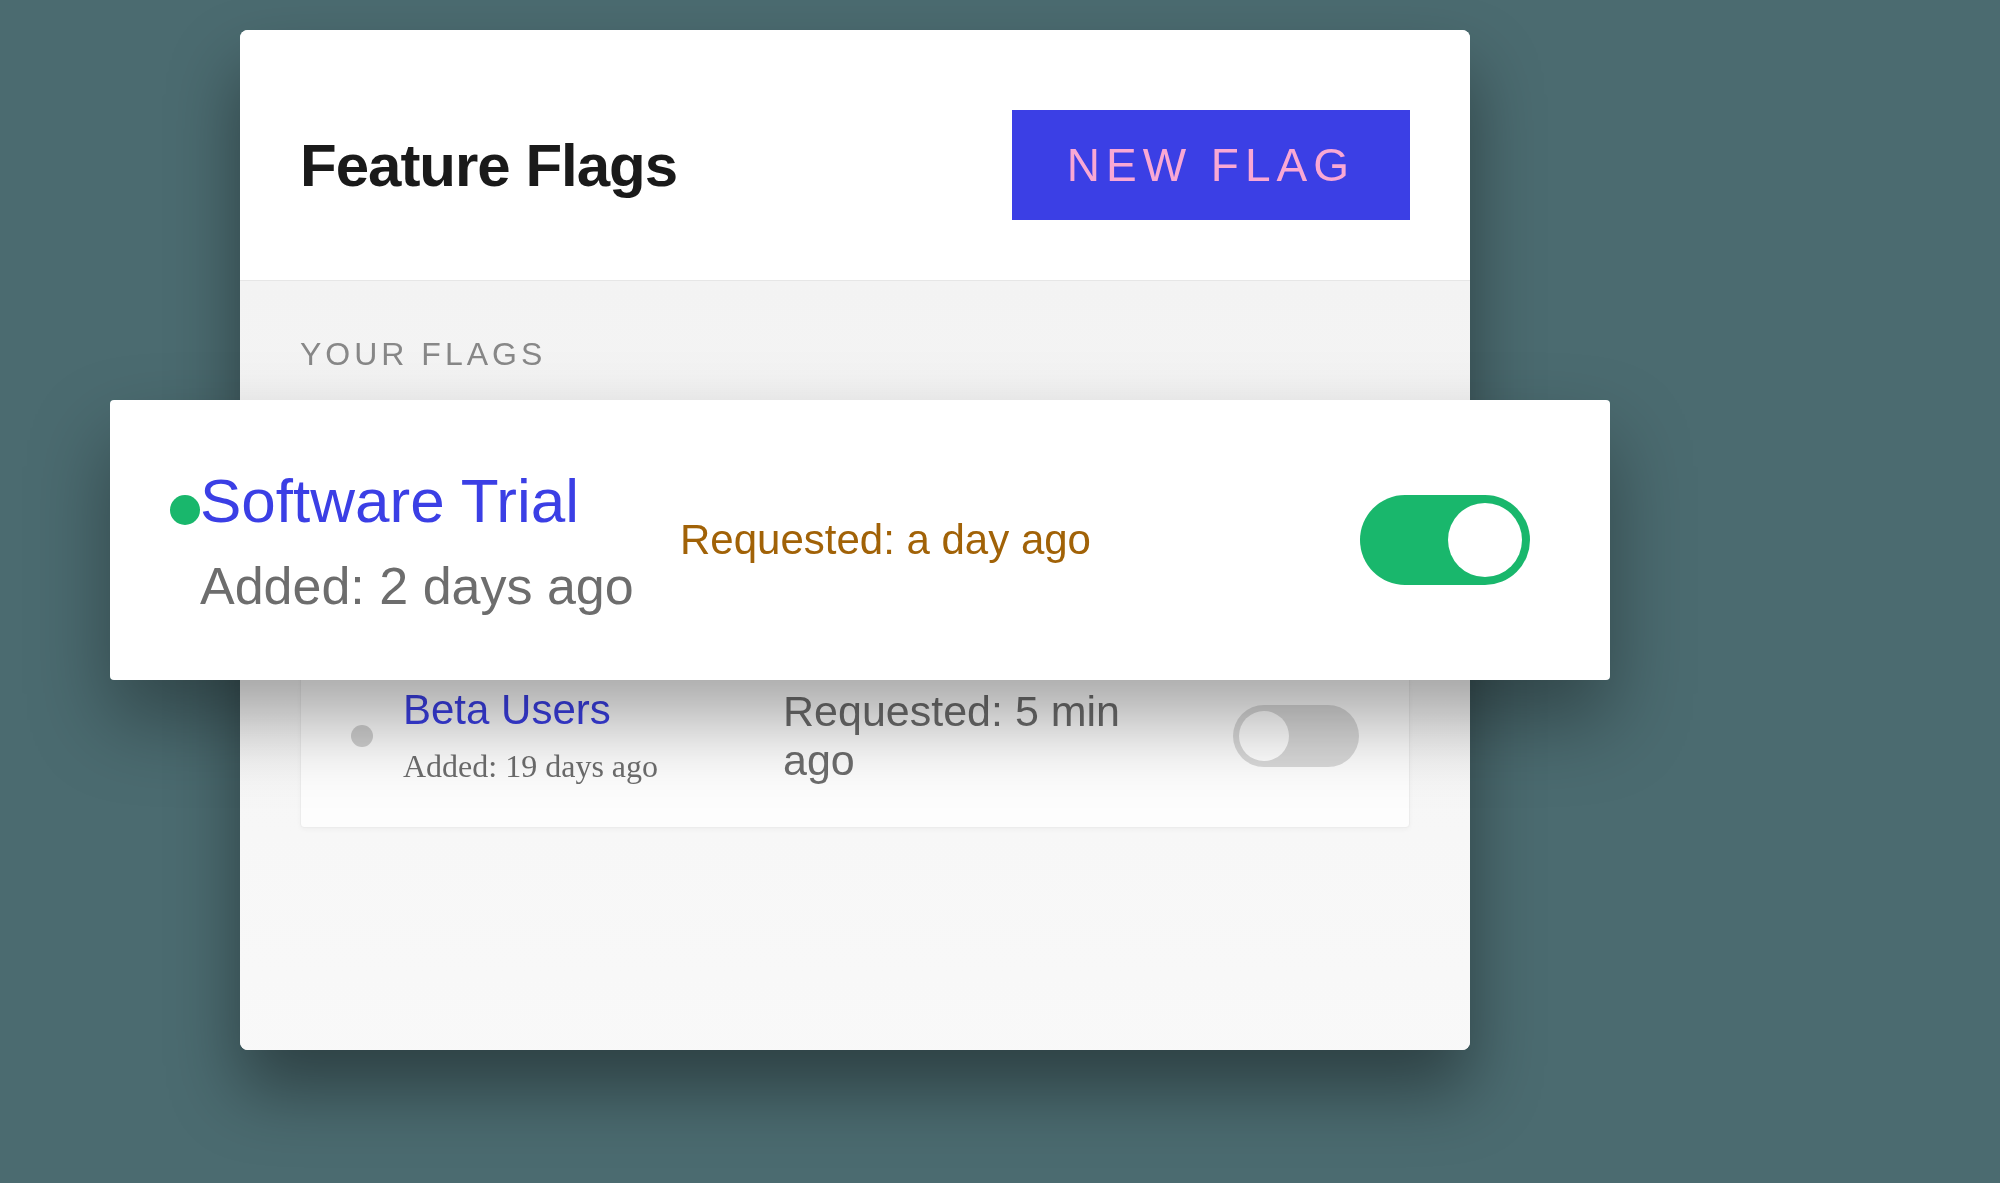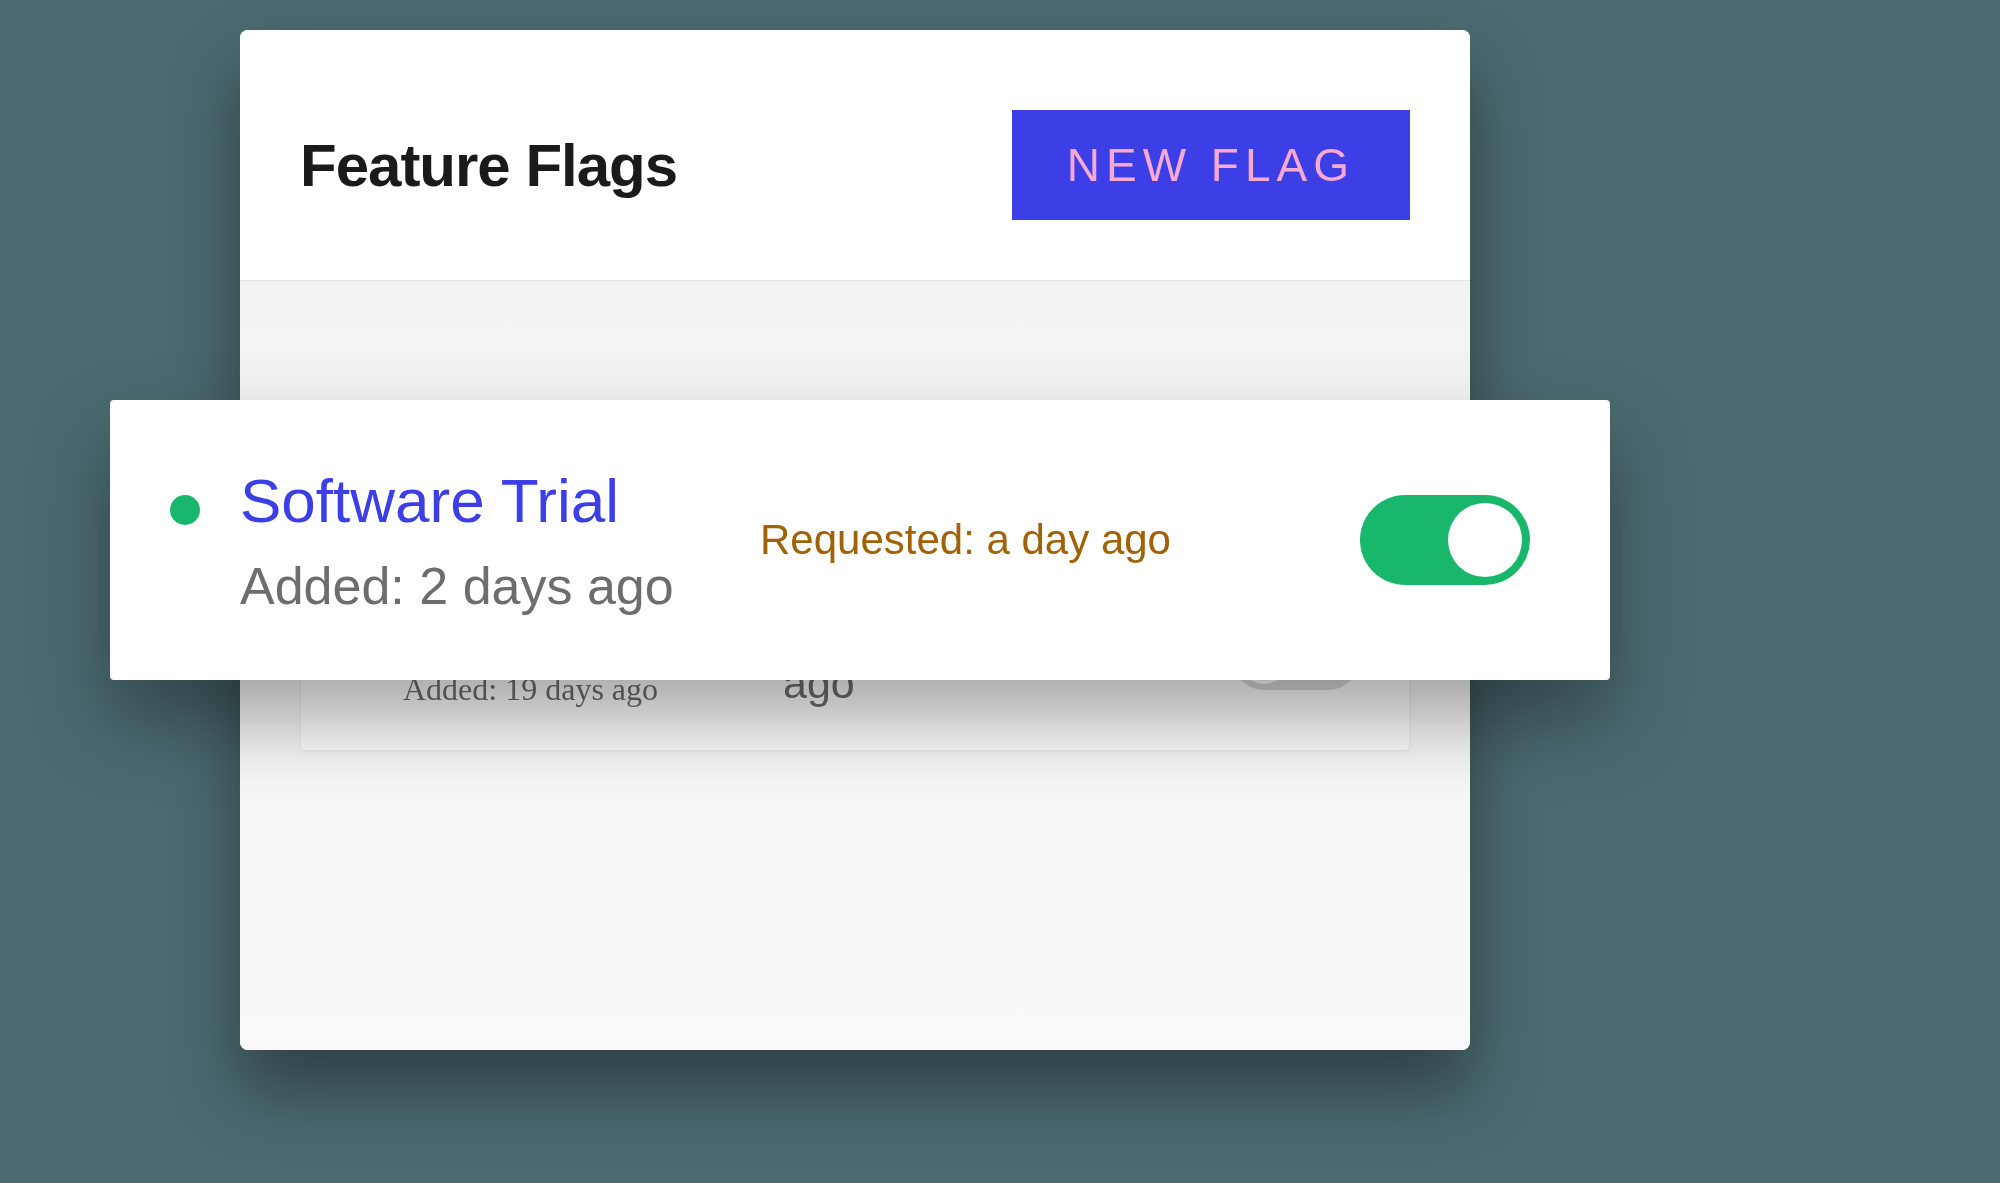--- a/index.html
+++ b/index.html
@@ -125,21 +125,20 @@
     left: 110px;
     top: 400px;
     width: 1500px;
     height: 280px;
     background: #fff;
     border-radius: 4px;
     box-shadow: 0 40px 80px rgba(0,0,0,0.35);
     display: flex;
     align-items: center;
     padding: 0 80px 0 60px;
-    gap: 40px;
   }
   .flag-row-big .status-dot {
     width: 30px;
     height: 30px;
     border-radius: 50%;
     background: #19b76c;
     flex: 0 0 auto;
     margin-top: -60px;
   }
   .flag-row-big .name-col { width: 480px; }
@@ -180,20 +179,21 @@
 </style>
 </head>
 <body>
 
 <div class="panel">
   <div class="panel-header">
     <div class="panel-title">Feature Flags</div>
     <button class="new-flag-btn">NEW FLAG</button>
   </div>
   <div class="panel-body">
+    <div class="section-label">YOUR FLAGS</div>
     <div class="spacer-row"></div>
     <div class="flag-row-small">
       <div class="status-dot"></div>
       <div class="name-col">
         <div class="flag-name">Beta Users</div>
         <div class="flag-added">Added: 19 days ago</div>
       </div>
       <div class="req-col">Requested: 5 min ago</div>
       <div class="toggle-off"></div>
     </div>

